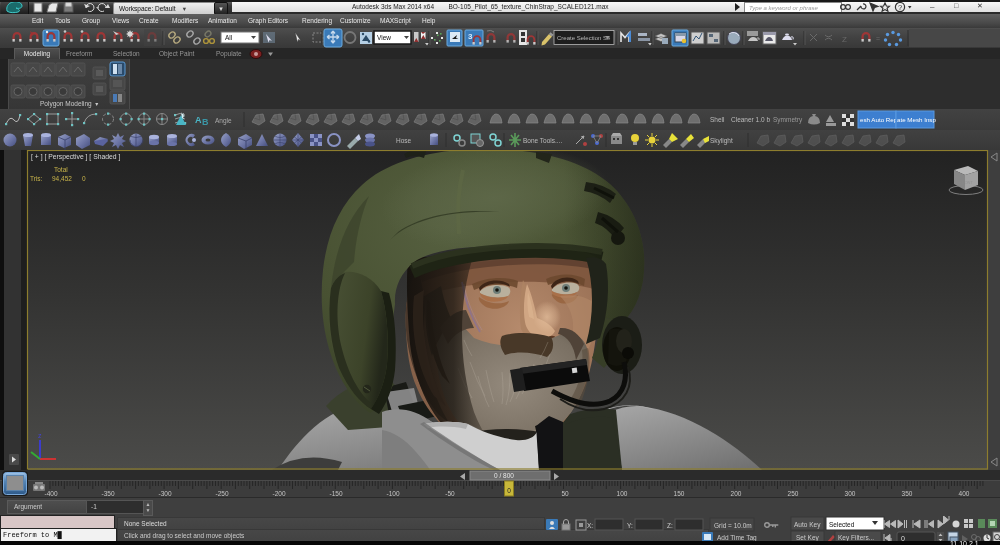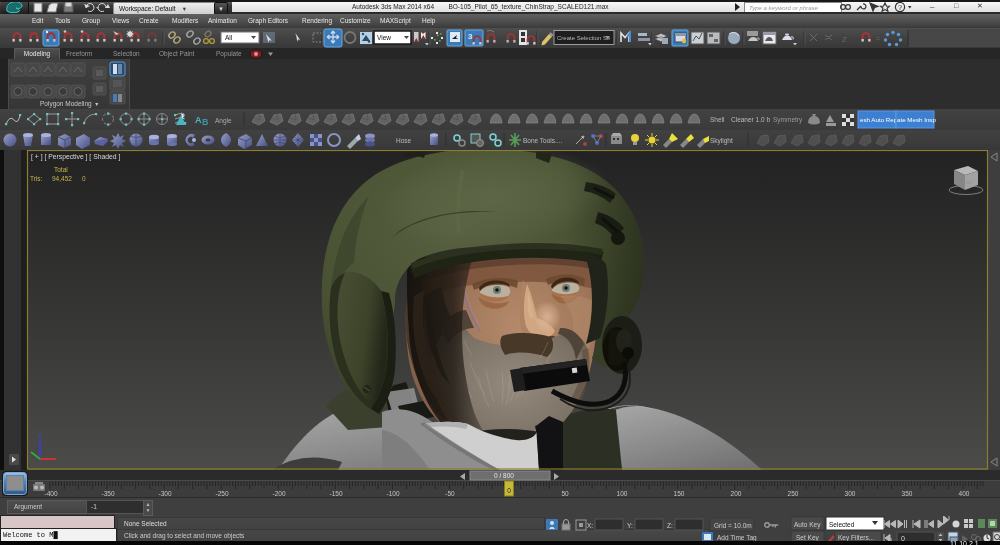--- a/index.html
+++ b/index.html
@@ -1288,21 +1288,21 @@
       <text x="509" y="23" font-size="6.5" fill="#222" text-anchor="middle">0</text>
     </svg>
 
 <div class="a" style="left:0;top:497px;width:1000px;height:19px;background:#3f3f3f;border-top:1px solid #2a2a2a;"></div>
 <div class="a" style="left:7px;top:500px;width:72px;height:12px;background:linear-gradient(#4e4e4e,#434343);border:1px solid #5a5a5a;font-size:6.5px;color:#ccc;line-height:12px;padding-left:6px;">Argument</div>
 <div class="a" style="left:86px;top:500px;width:55px;height:12px;background:#2e2e2e;border:1px solid #555;font-size:6.5px;color:#ccc;line-height:12px;padding-left:4px;">-1</div>
 <div class="a" style="left:143px;top:500px;width:8px;height:14px;background:#4a4a4a;border:1px solid #5a5a5a;color:#bbb;font-size:5px;line-height:6px;text-align:center;">▲<br>▼</div>
 
 <div class="a" style="left:0;top:516px;width:1000px;height:25px;background:#3f3f3f;"></div>
 <div class="a" style="left:0;top:515px;width:113px;height:13px;background:#d8c6c6;border:1px solid #222;"></div>
-<div class="a" style="left:0;top:528px;width:113px;height:13px;background:#f2f2f2;border:1px solid #222;font-family:'Liberation Mono',monospace;font-size:7px;color:#111;line-height:13px;padding-left:2px;">Welcome to M█</div>
+<div class="a" style="left:0;top:528px;width:113px;height:13px;background:#f2f2f2;border:1px solid #222;font-family:'Liberation Mono',monospace;font-size:7px;color:#111;line-height:13px;padding-left:2px;">Freeform to M█</div>
 <div class="a" style="left:117px;top:517px;width:420px;height:11px;background:linear-gradient(#474747,#424242);border:1px solid #383838;font-size:6.5px;color:#ddd;line-height:11px;padding-left:6px;">None Selected</div>
 <div class="a" style="left:117px;top:529px;width:584px;height:11px;background:linear-gradient(#474747,#424242);border:1px solid #383838;font-size:6.5px;color:#ccc;line-height:11px;padding-left:6px;">Click and drag to select and move objects</div>
 <svg class="a" id="status" style="left:540px;top:516px;" width="460" height="26">
       <rect x="6" y="3" width="12" height="11" rx="1" fill="#3a7ab8"></rect>
       <circle cx="12" cy="7" r="2" fill="#ddd"></circle>
       <path d="M9,13 q3,-4.5 6,0 z" fill="#ddd"></path>
       <rect x="22" y="8" width="8" height="6" fill="#999" stroke="#777"></rect>
       <path d="M23.5,8 v-2 a2.5,2.5 0 0 1 5,0 v2" stroke="#aaa" fill="none"></path>
       <rect x="36" y="4" width="10" height="10" fill="none" stroke="#999"></rect>
       <rect x="39" y="7" width="4" height="4" fill="#999"></rect>

